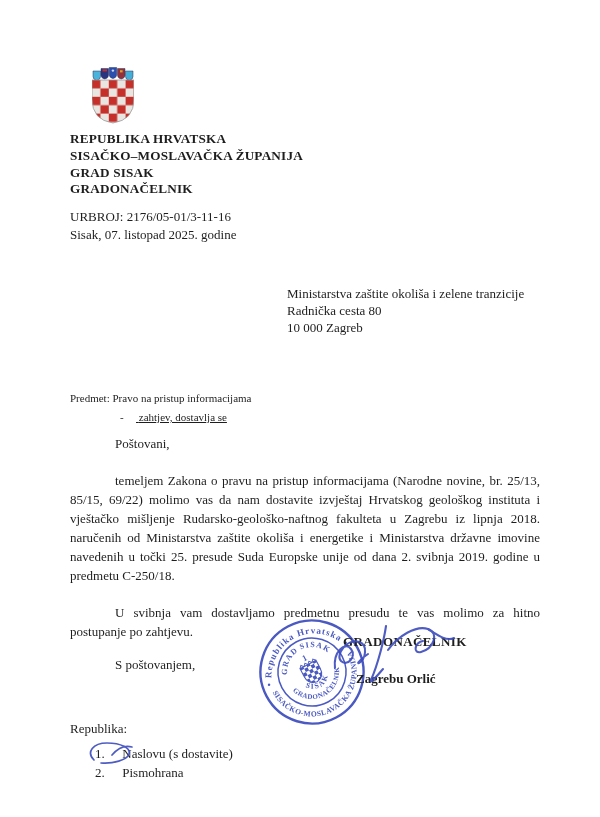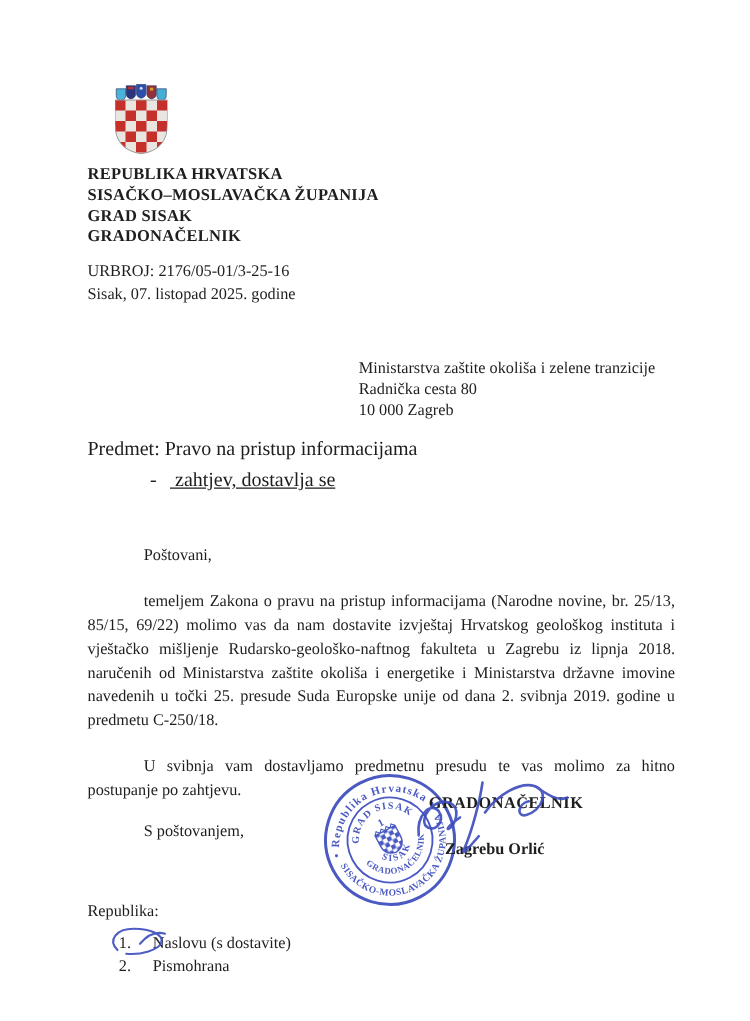--- a/index.html
+++ b/index.html
@@ -10,21 +10,21 @@
   }
   .abs{position:absolute;}
   
   .coat{left:92px;top:66px;}
   .org{left:70px;top:131px;font-weight:bold;font-size:13.2px;line-height:16.8px;letter-spacing:.2px;}
   
   .ref{left:70px;top:208px;font-size:13px;line-height:17.6px;}
   
   .recipient{left:287px;top:285px;font-size:13px;line-height:17.2px;}
   
-  .subject{left:70px;top:351px;font-size:16px;}
+  .subject{left:70px;top:392px;font-size:11px;}
   .subject .sub{margin-top:7px;padding-left:50px;text-decoration:underline;}
   .subject .dash{display:inline-block;width:16px;}
   
   .bodyblock{left:70px;top:434px;width:470px;font-size:13px;line-height:19px;}
   .salutation{text-indent:45px;}
   .para{margin:18px 0 0 0;text-align:justify;text-indent:45px;}
   .closing{margin-top:14px;text-indent:45px;}
   
   .sig-title{left:343px;top:634px;font-weight:bold;font-size:13px;letter-spacing:.4px;}
   .sig-name{left:356px;top:671px;font-weight:bold;font-size:13px;}
@@ -66,21 +66,21 @@
   </svg>
 
   <div class="abs org">
     <div>REPUBLIKA HRVATSKA</div>
     <div>SISAČKO–MOSLAVAČKA ŽUPANIJA</div>
     <div>GRAD SISAK</div>
     <div>GRADONAČELNIK</div>
   </div>
 
   <div class="abs ref">
-    <div>URBROJ: 2176/05-01/3-25-16</div>
+    <div>URBROJ: 2176/05-01/3-11-16</div>
     <div>Sisak, 07. listopad 2025. godine</div>
   </div>
 
   <div class="abs recipient">
     <div>Ministarstva zaštite okoliša i zelene tranzicije</div>
     <div>Radnička cesta 80</div>
     <div>10 000 Zagreb</div>
   </div>
 
   <div class="abs subject">

